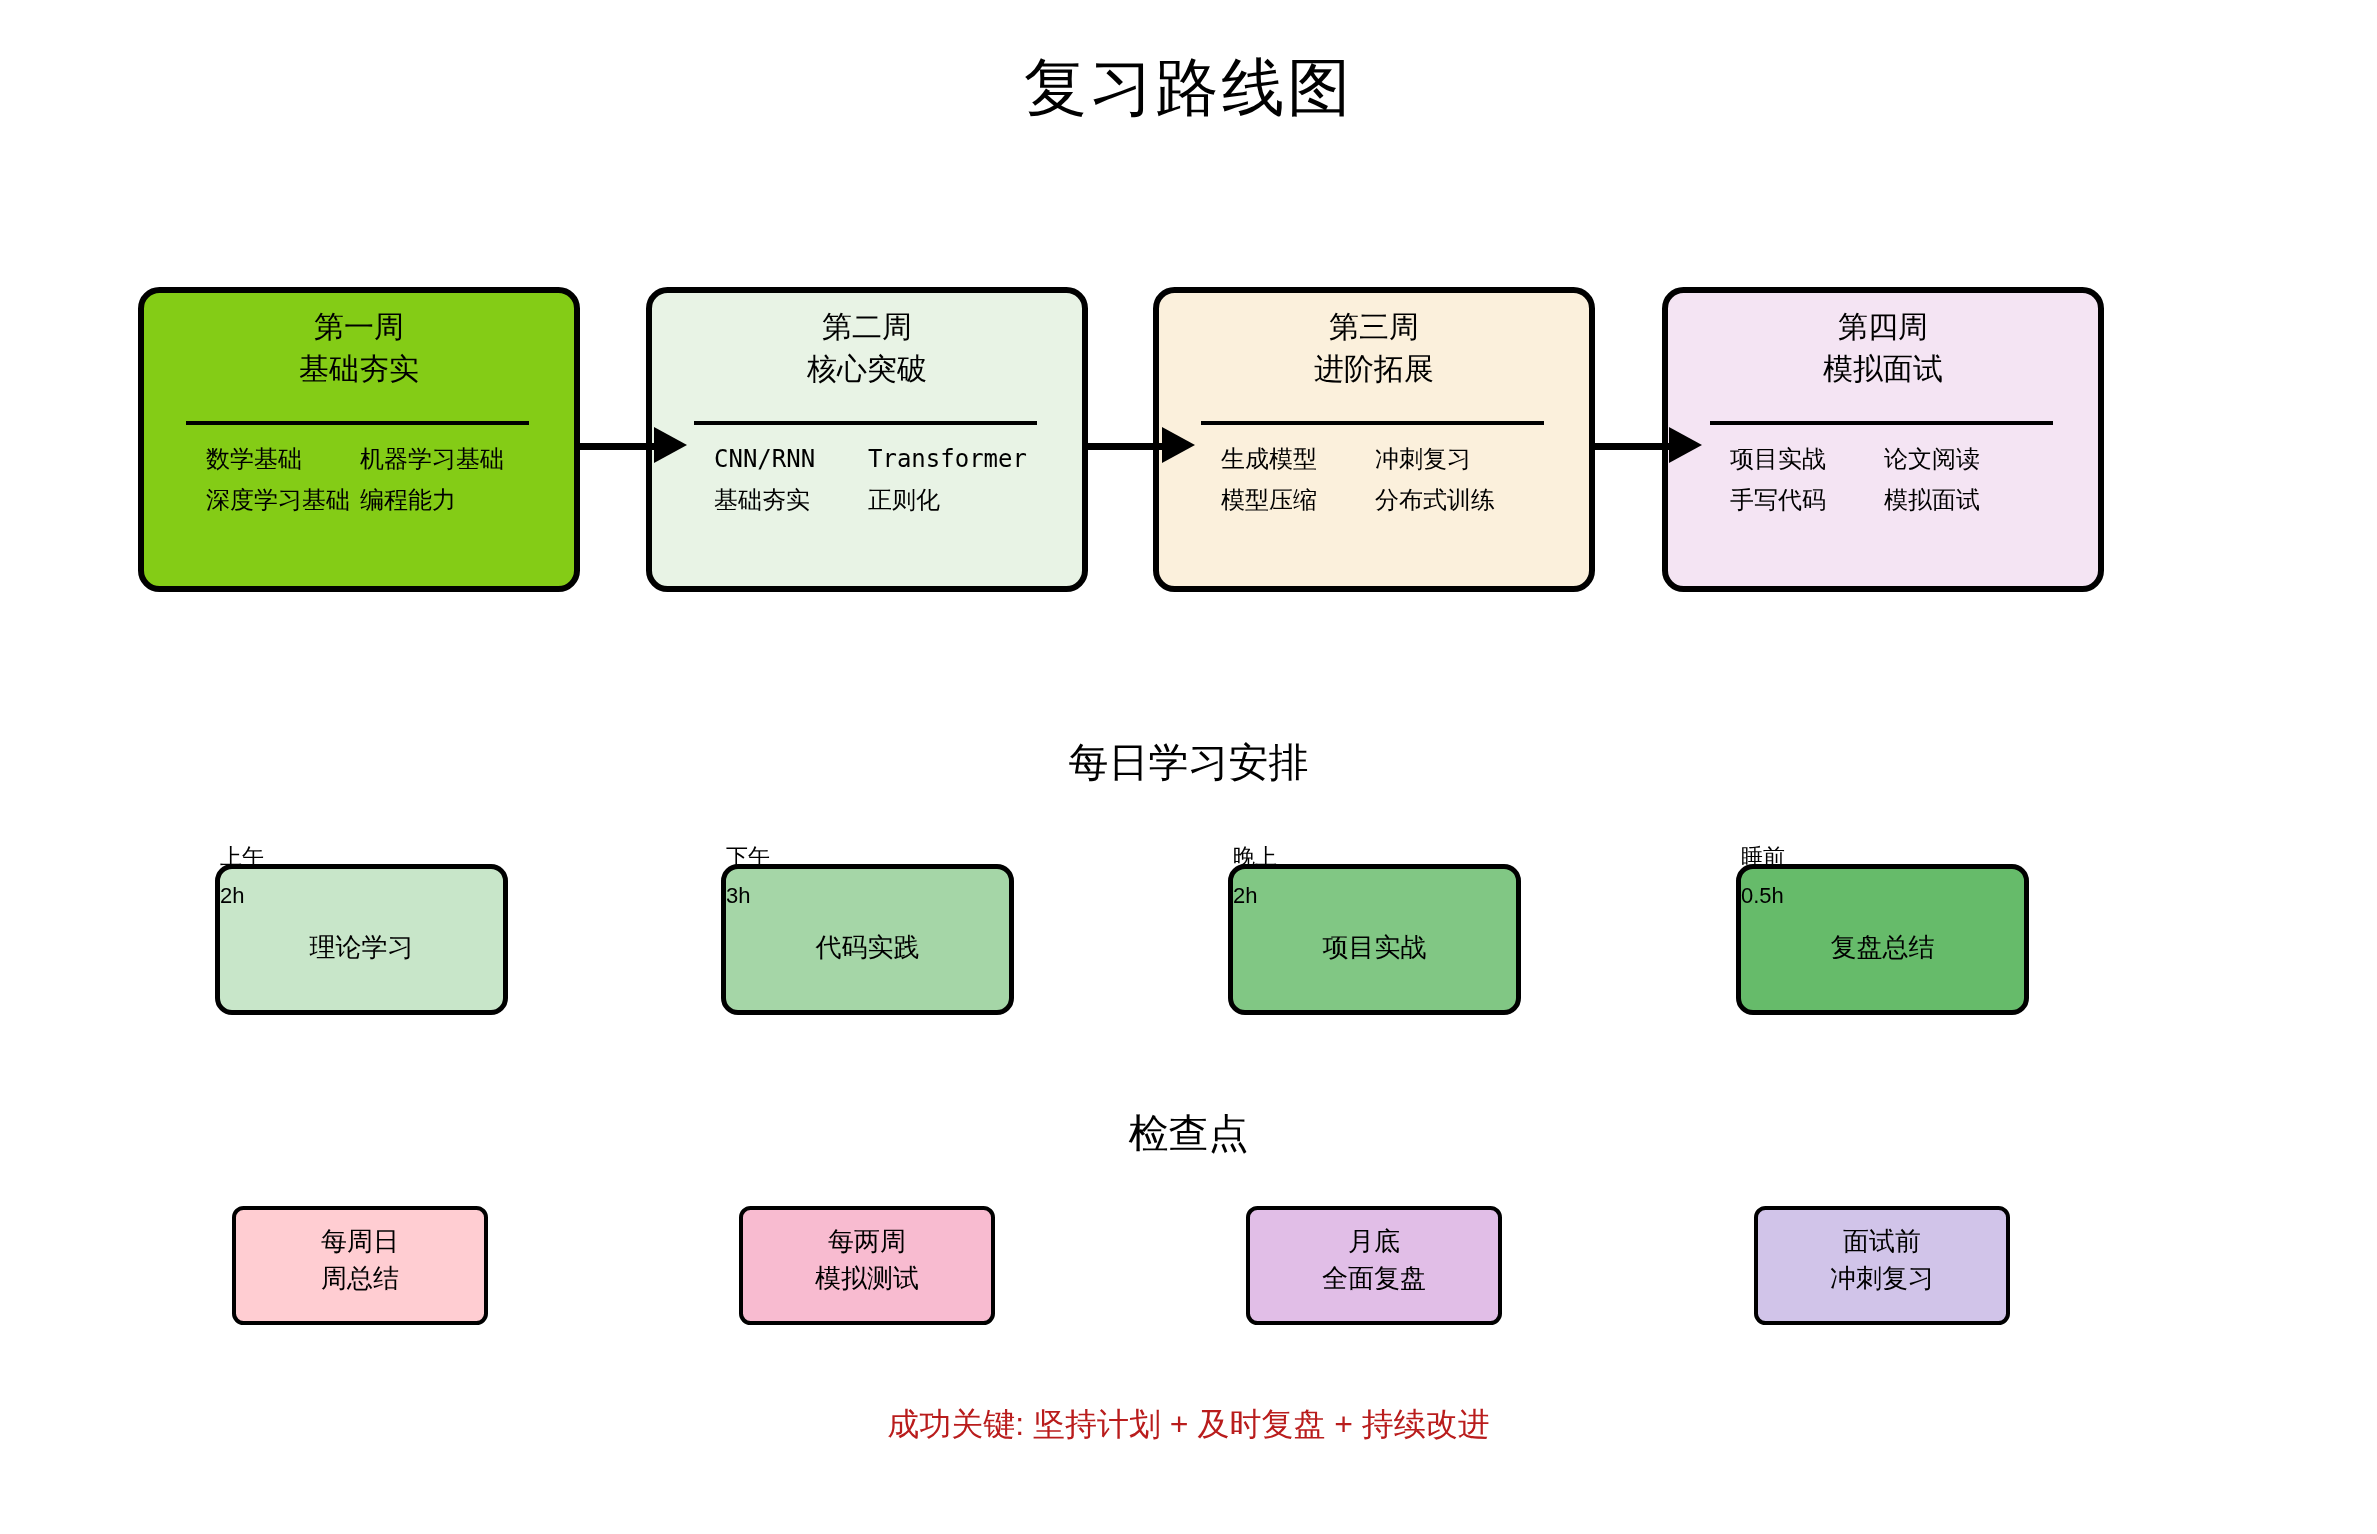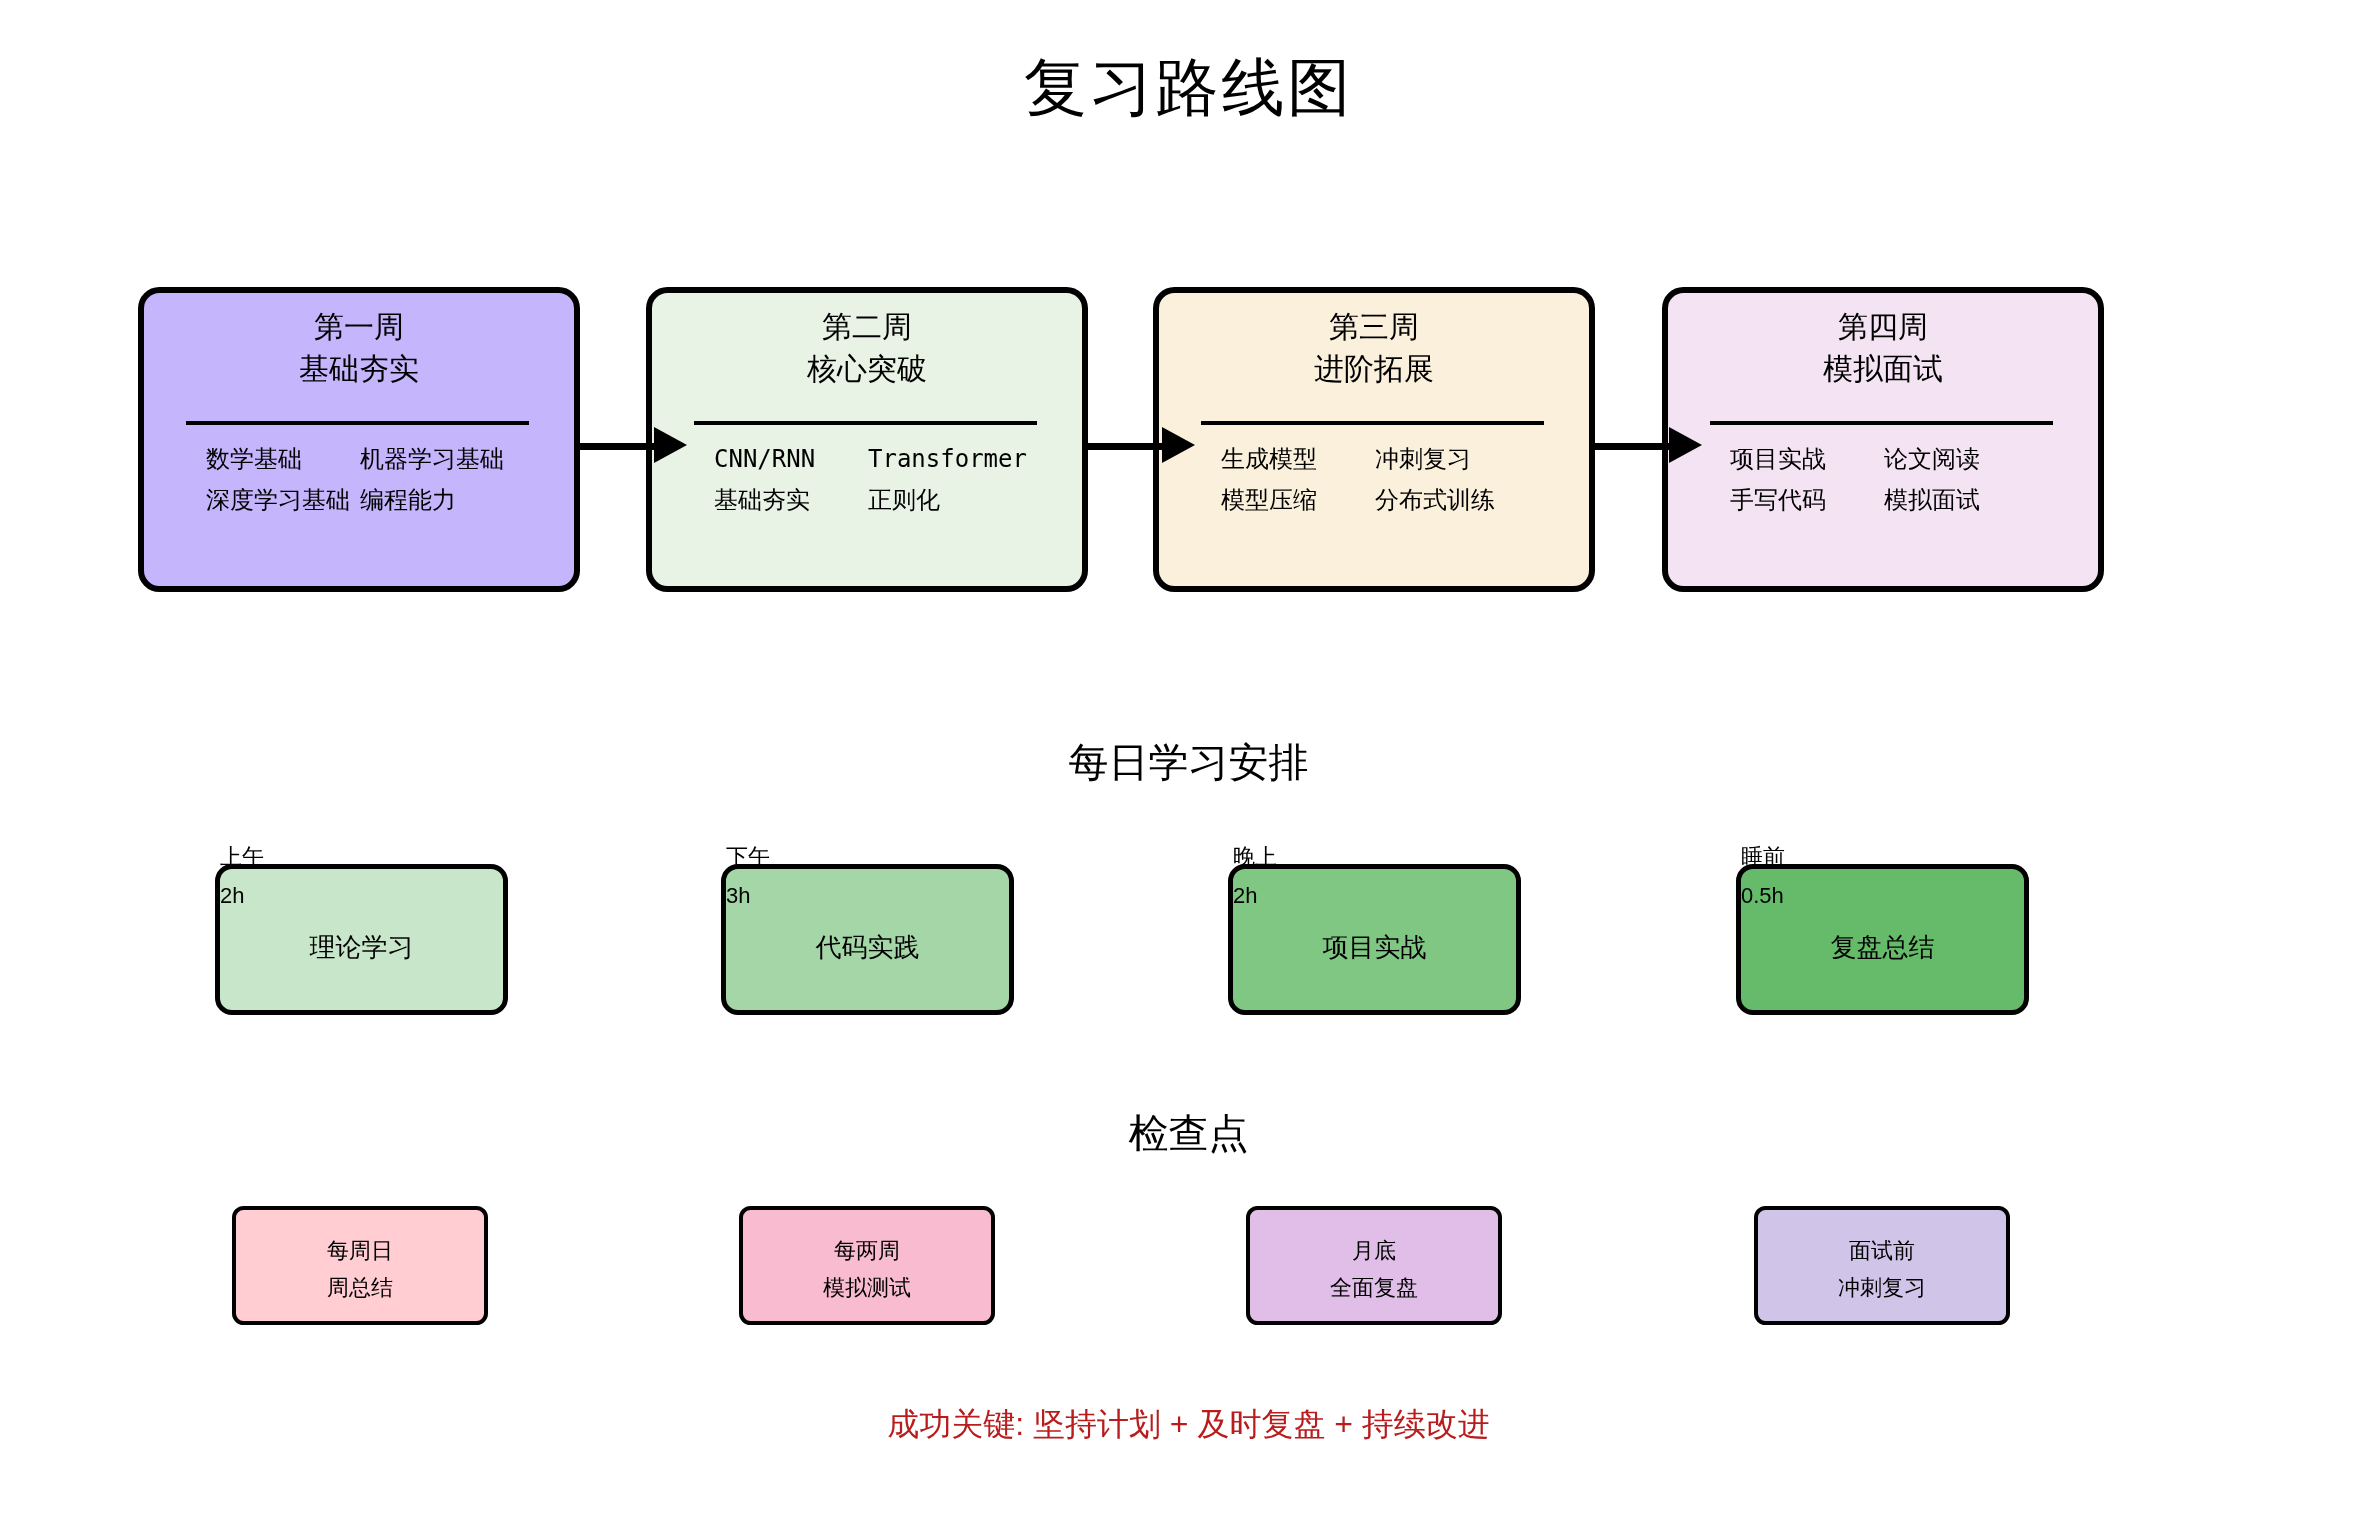--- a/index.html
+++ b/index.html
@@ -61,35 +61,35 @@
   .dbody{position:absolute;top:59px;left:0;right:0;text-align:center;
          font-size:26px;line-height:39px;}
 
   
   .cbox{
     position:absolute;top:1206px;width:256px;height:119px;
     border:4.3px solid #000;border-radius:11.5px;
     box-sizing:border-box;
   }
   .c1{left:232px}.c2{left:739px}.c3{left:1246px}.c4{left:1754px}
-  .ctext{padding-top:22px;text-align:center;font-size:22px;line-height:37px;}
+  .ctext{padding-top:13px;text-align:center;font-size:26px;line-height:37px;}
 
   .footer-note{
     position:absolute;top:1403px;left:0;right:0;
     text-align:center;font-size:32px;line-height:43px;
   }
 </style>
 </head>
 <body>
 
 <div class="canvas">
 
   <div class="main-title">复习路线图</div>
 
-  <div class="wbox w1" style="background: #c4b5fd;">
+  <div class="wbox w1" style="background: #84cc16;">
     <div class="wtitle">
       <span>第一周</span><br>
       <span>基础夯实</span>
     </div>
     <div class="wdivider"></div>
     <span class="witem wc1 wr1">数学基础</span>
     <span class="witem wc2 wr1">机器学习基础</span>
     <span class="witem wc1 wr2">深度学习基础</span>
     <span class="witem wc2 wr2">编程能力</span>
   </div>

